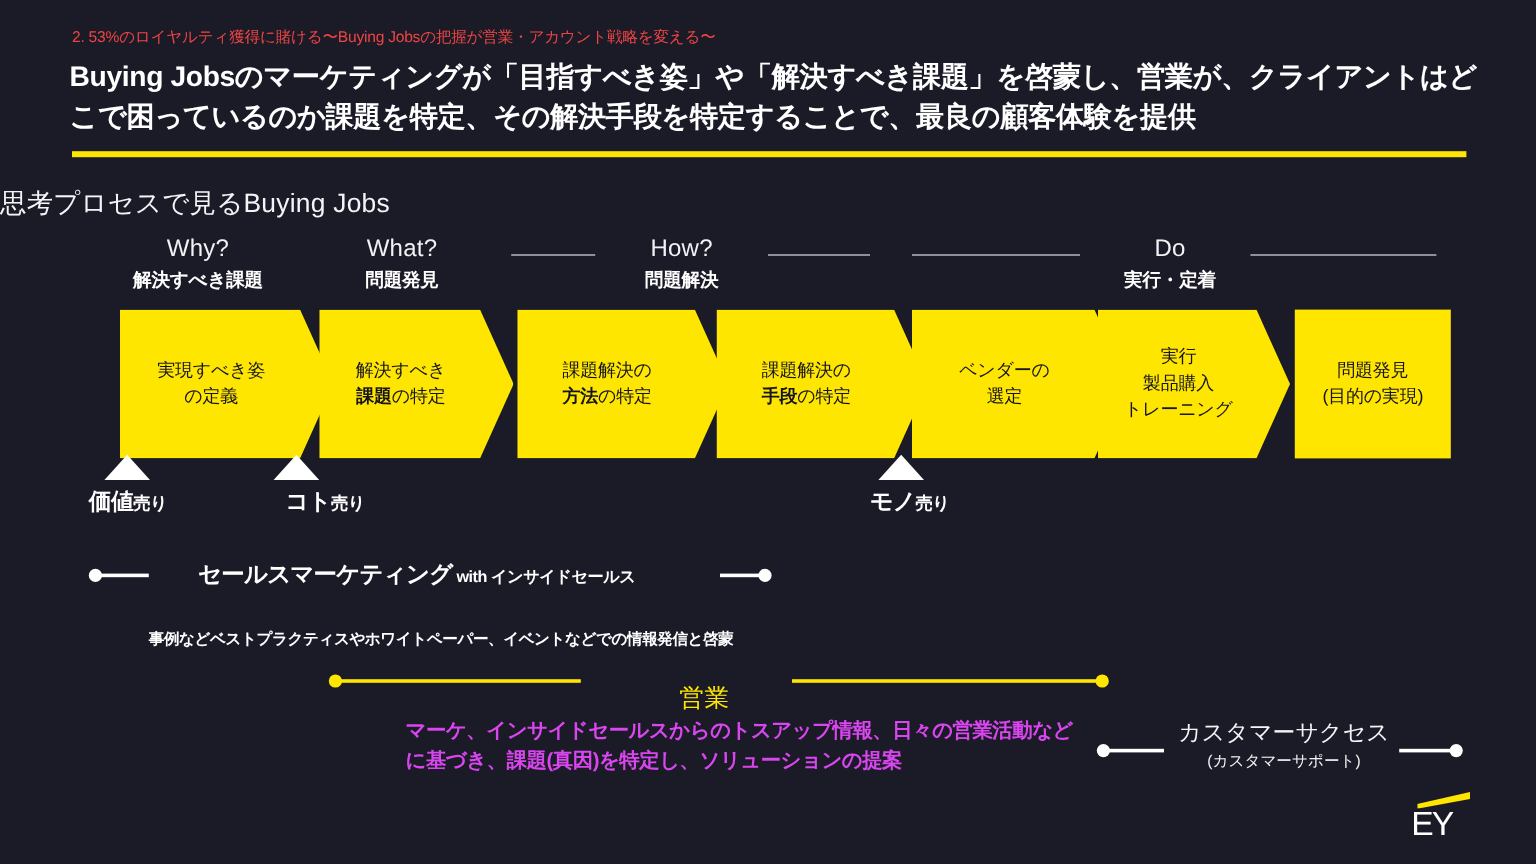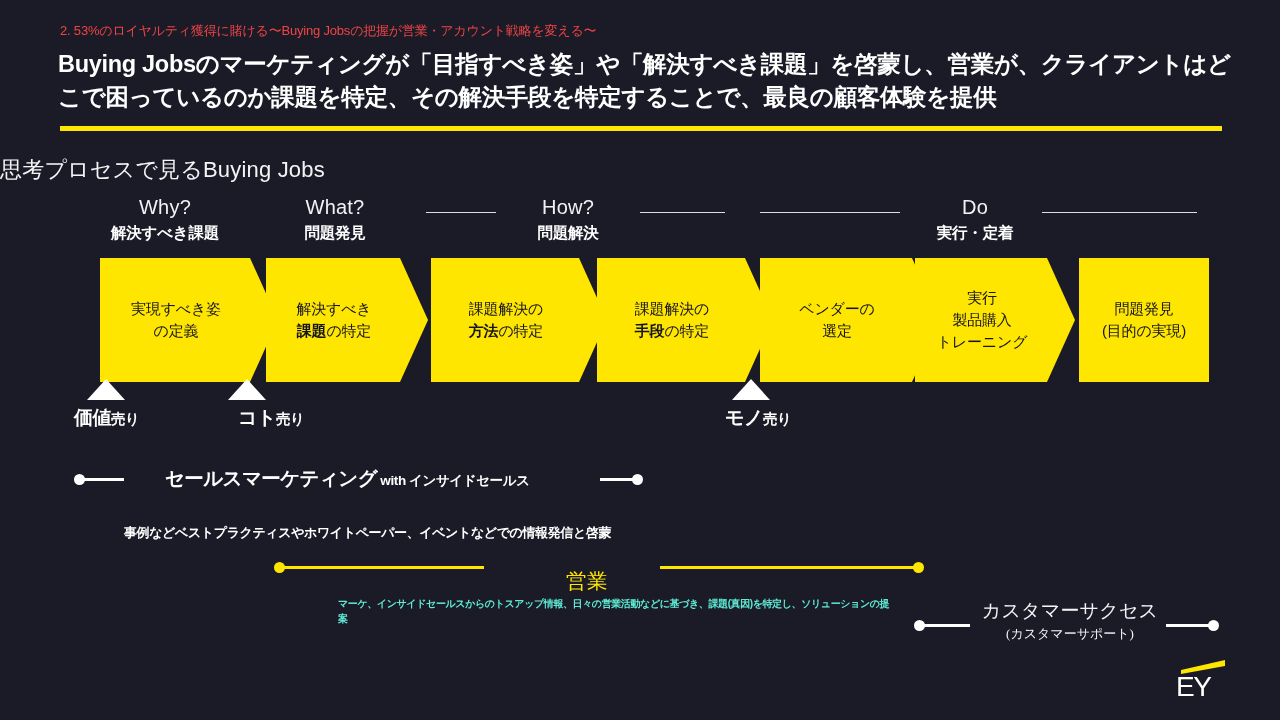--- a/index.html
+++ b/index.html
@@ -135,33 +135,33 @@
   #eig-dot-l  { left: 274px; top: 562px; }
   #eig-line-l { left: 282px; top: 566px; width: 202px; background:#ffe600; }
   #eig-title {
     position: absolute; left: 566px; top: 552px;
     font-size: 20.5px; color: #ffe600; letter-spacing: 0.5px; white-space: nowrap; margin-top: 15px;
   }
   #eig-line-r { left: 660px; top: 566px; width: 258px; background:#ffe600; }
   #eig-dot-r  { left: 913px; top: 562px; }
   #eig-desc {
     position: absolute; left: 338px; top: 597px; width: 560px;
-    font-size: 10px; font-weight: bold; line-height: 1.45;
-    letter-spacing: -0.4px; color: #5eead4;
+    font-size: 17px; font-weight: bold; line-height: 1.45;
+    letter-spacing: -0.4px; color: #d946ef;
   }
 
   
   #cs-dot-l  { left: 914px;  top: 620px; }
   #cs-line-l { left: 922px;  top: 624px; width: 48px; }
   #cs-title {
     position: absolute; left: 980px; top: 598px;
     width: 180px; text-align: center;
   }
   #cs-title .main { font-size: 19px; color: #f4f4f6; white-space: nowrap; letter-spacing:0.2px;}
-  #cs-title .sub  { font-size: 13px; color: #f4f4f6; white-space: nowrap; margin-top:1px;font-family:Liberation Serif, serif;}
+  #cs-title .sub  { font-size: 13px; color: #f4f4f6; white-space: nowrap; margin-top:1px;}
   #cs-line-r { left: 1166px; top: 624px; width: 48px; }
   #cs-dot-r  { left: 1208px; top: 620px; }
 
   
   #ey-logo { position: absolute; left: 1176px; top: 660px; width: 72px; height: 46px; }
   #ey-logo .swoosh {
     position: absolute; left: 5px; top: 0; width: 44px; height: 14px;
     background: #ffe600;
     clip-path: polygon(100% 0, 100% 42%, 0 100%, 0 72%);
   }

